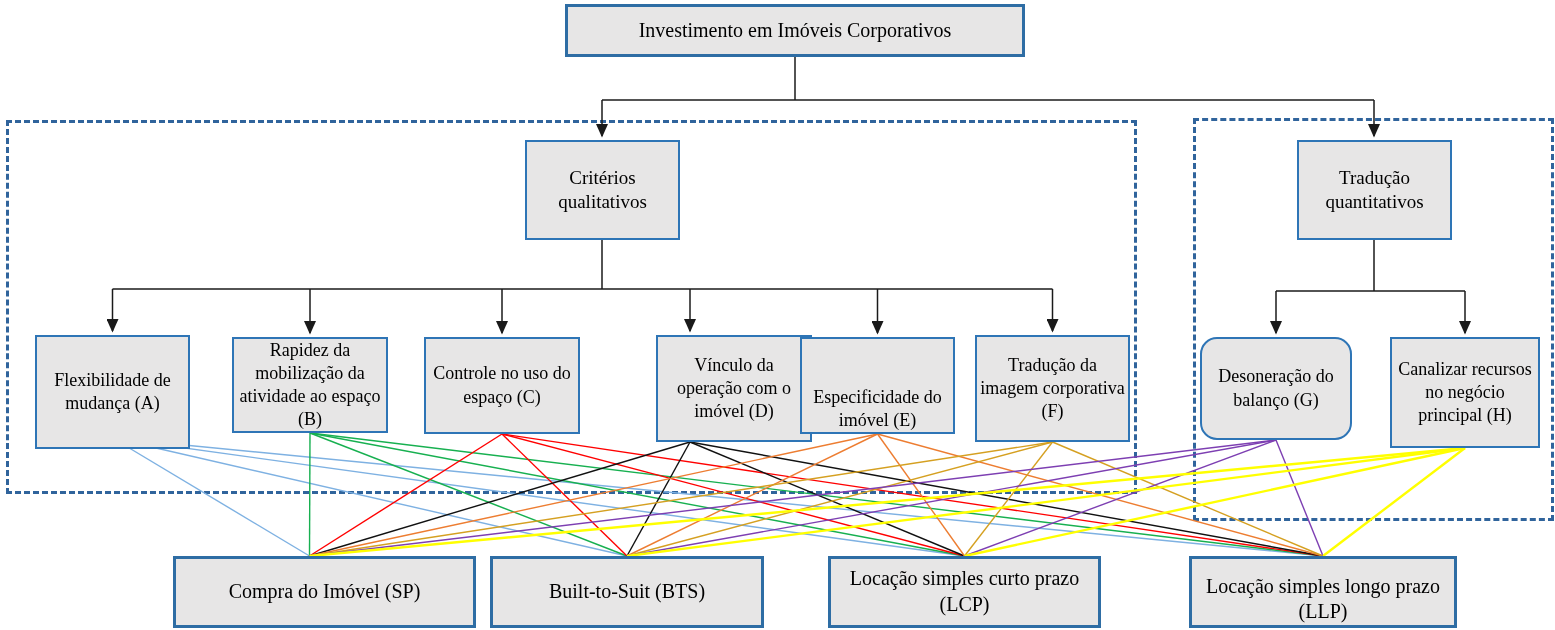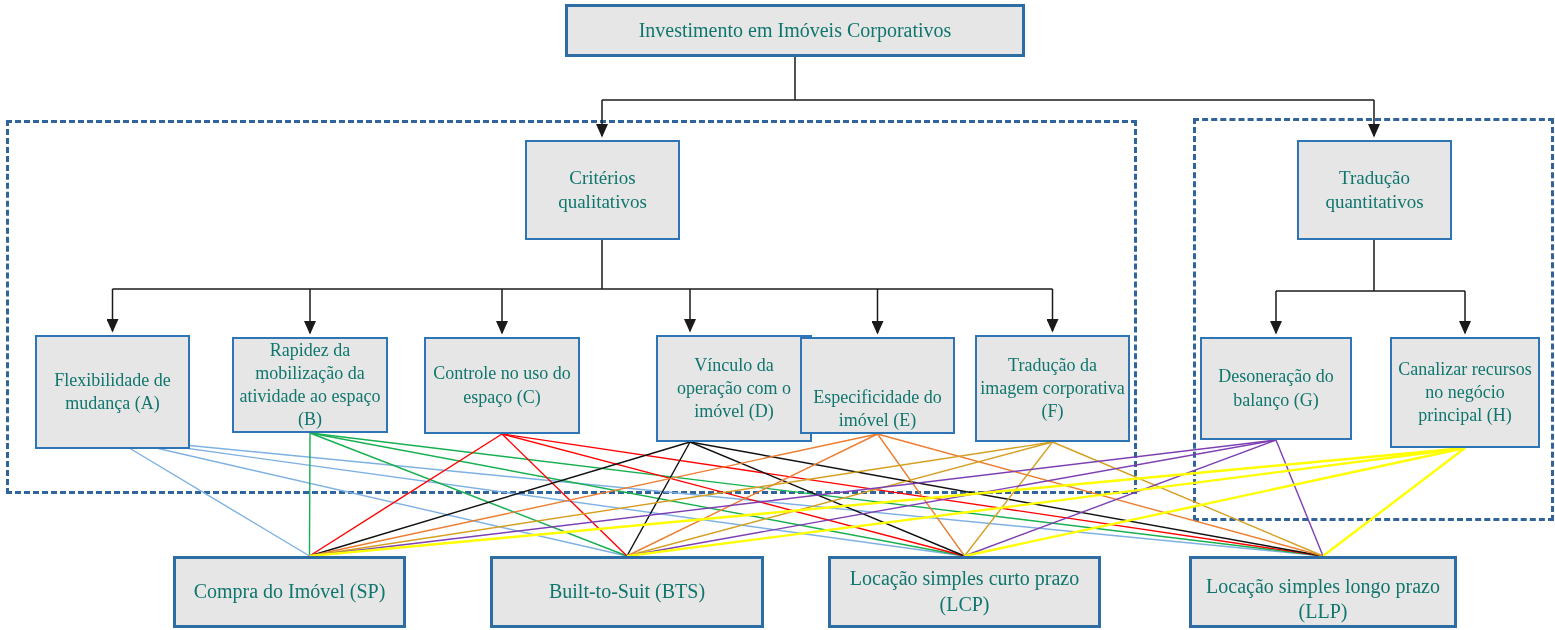--- a/index.html
+++ b/index.html
@@ -1,20 +1,20 @@
 <!DOCTYPE html>
 <html><head>
 <meta charset="utf-8">
 <style>
   html,body{margin:0;padding:0;background:#ffffff;}
   #stage{
     position:relative;
     width:1555px;height:630px;
     font-family:"Liberation Serif","DejaVu Serif",serif;
-    color:#0f766e;
+    color:#000000;
     overflow:hidden;
     background:#ffffff;
   }
   .frame{
     position:absolute;
     border:3px dashed #30649C;
     background:transparent;
     z-index:1;
   }
   #connectors{
@@ -124,28 +124,28 @@
   </div>
   <div class="box box--criterion" style="left:612px;top:335px;width:156px;height:107px;margin-left:44px;">
     <span>Vínculo da operação com o imóvel (D)</span>
   </div>
   <div class="box box--criterion" style="left:800px;top:337px;width:155px;height:97px;align-items:flex-end;">
     <span>Especificidade do imóvel (E)</span>
   </div>
   <div class="box box--criterion" style="left:975px;top:335px;width:155px;height:107px;">
     <span>Tradução da imagem corporativa (F)</span>
   </div>
-  <div class="box box--criterion" style="left:1200px;top:337px;width:152px;height:103px;">
+  <div class="box box--criterion" style="left:1200px;top:337px;width:152px;height:103px;border-radius:17px;">
     <span>Desoneração do balanço (G)</span>
   </div>
   <div class="box box--criterion" style="left:1390px;top:337px;width:150px;height:111px;">
     <span>Canalizar recursos no negócio principal (H)</span>
   </div>
 
-  <div class="box box--alt box--thick" style="left:173px;top:556px;width:233px;height:72px;">
+  <div class="box box--alt box--thick" style="left:173px;top:556px;width:303px;height:72px;">
     <span>Compra do Imóvel (SP)</span>
   </div>
   <div class="box box--alt box--thick" style="left:490px;top:556px;width:274px;height:72px;">
     <span>Built-to-Suit (BTS)</span>
   </div>
   <div class="box box--alt box--thick" style="left:828px;top:556px;width:273px;height:72px;">
     <span>Locação simples curto prazo (LCP)</span>
   </div>
   <div class="box box--alt box--thick" style="left:1189px;top:556px;width:268px;height:72px;align-items:flex-end;">
     <span>Locação simples longo prazo (LLP)</span>

